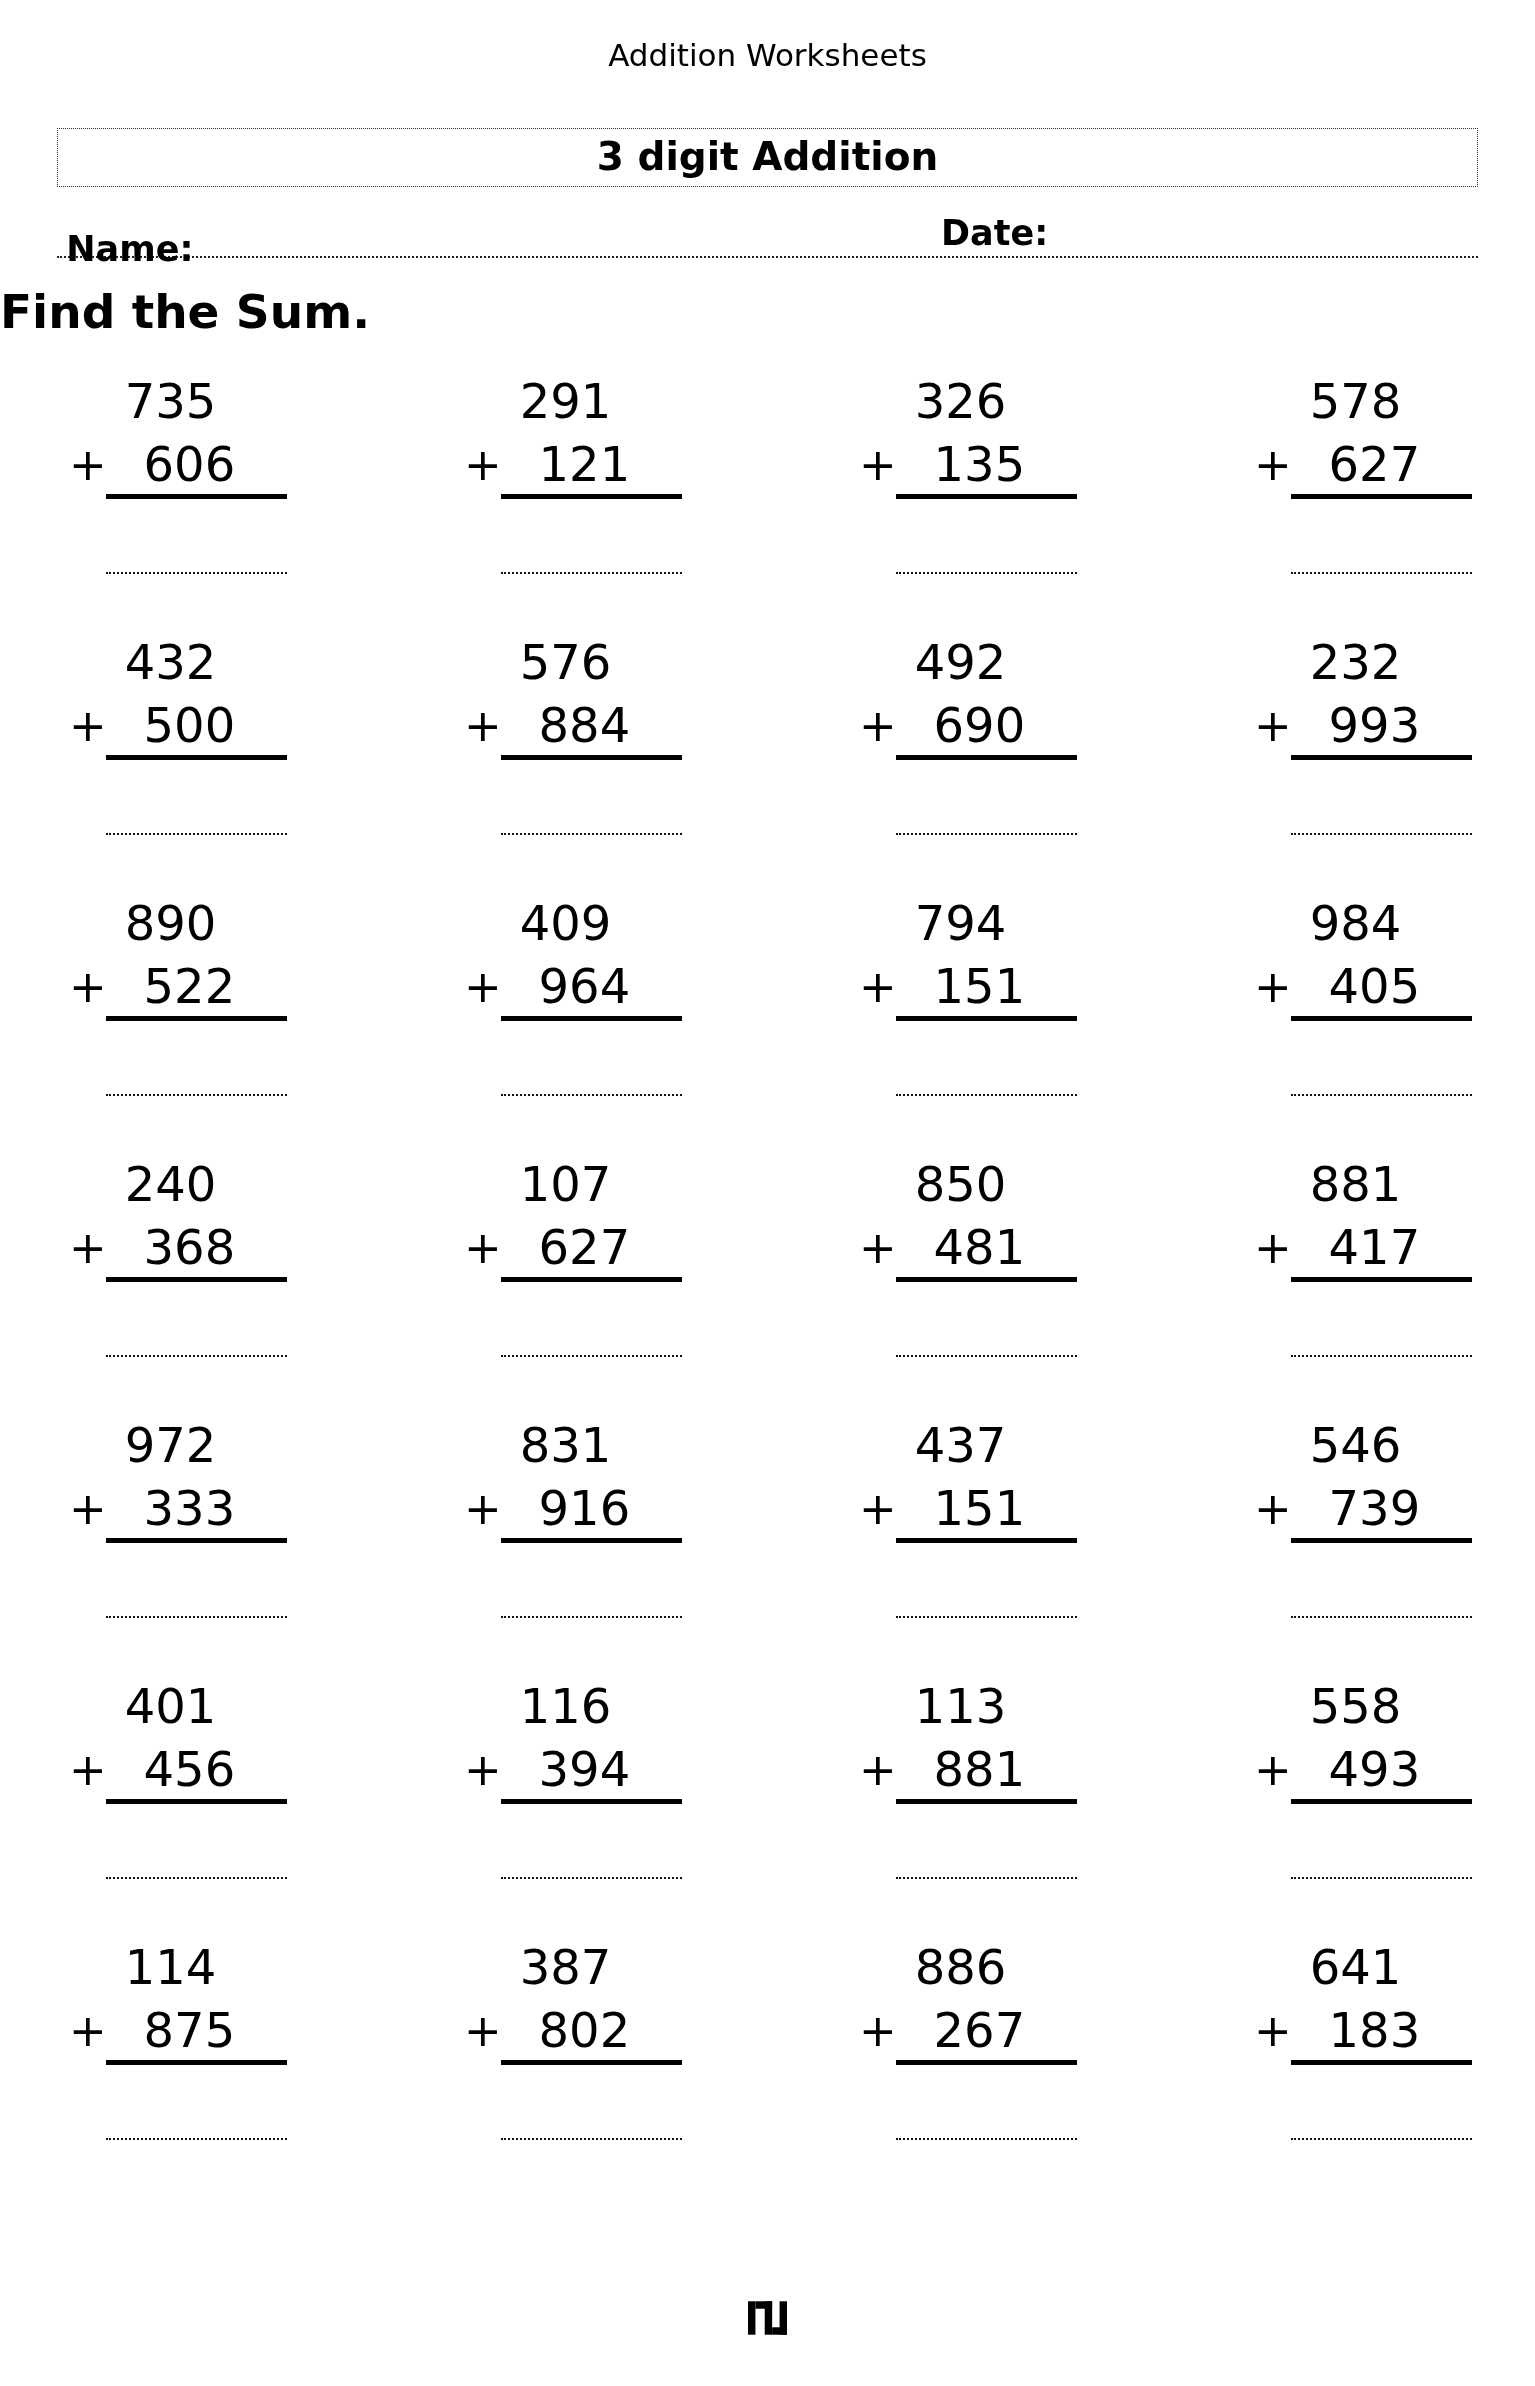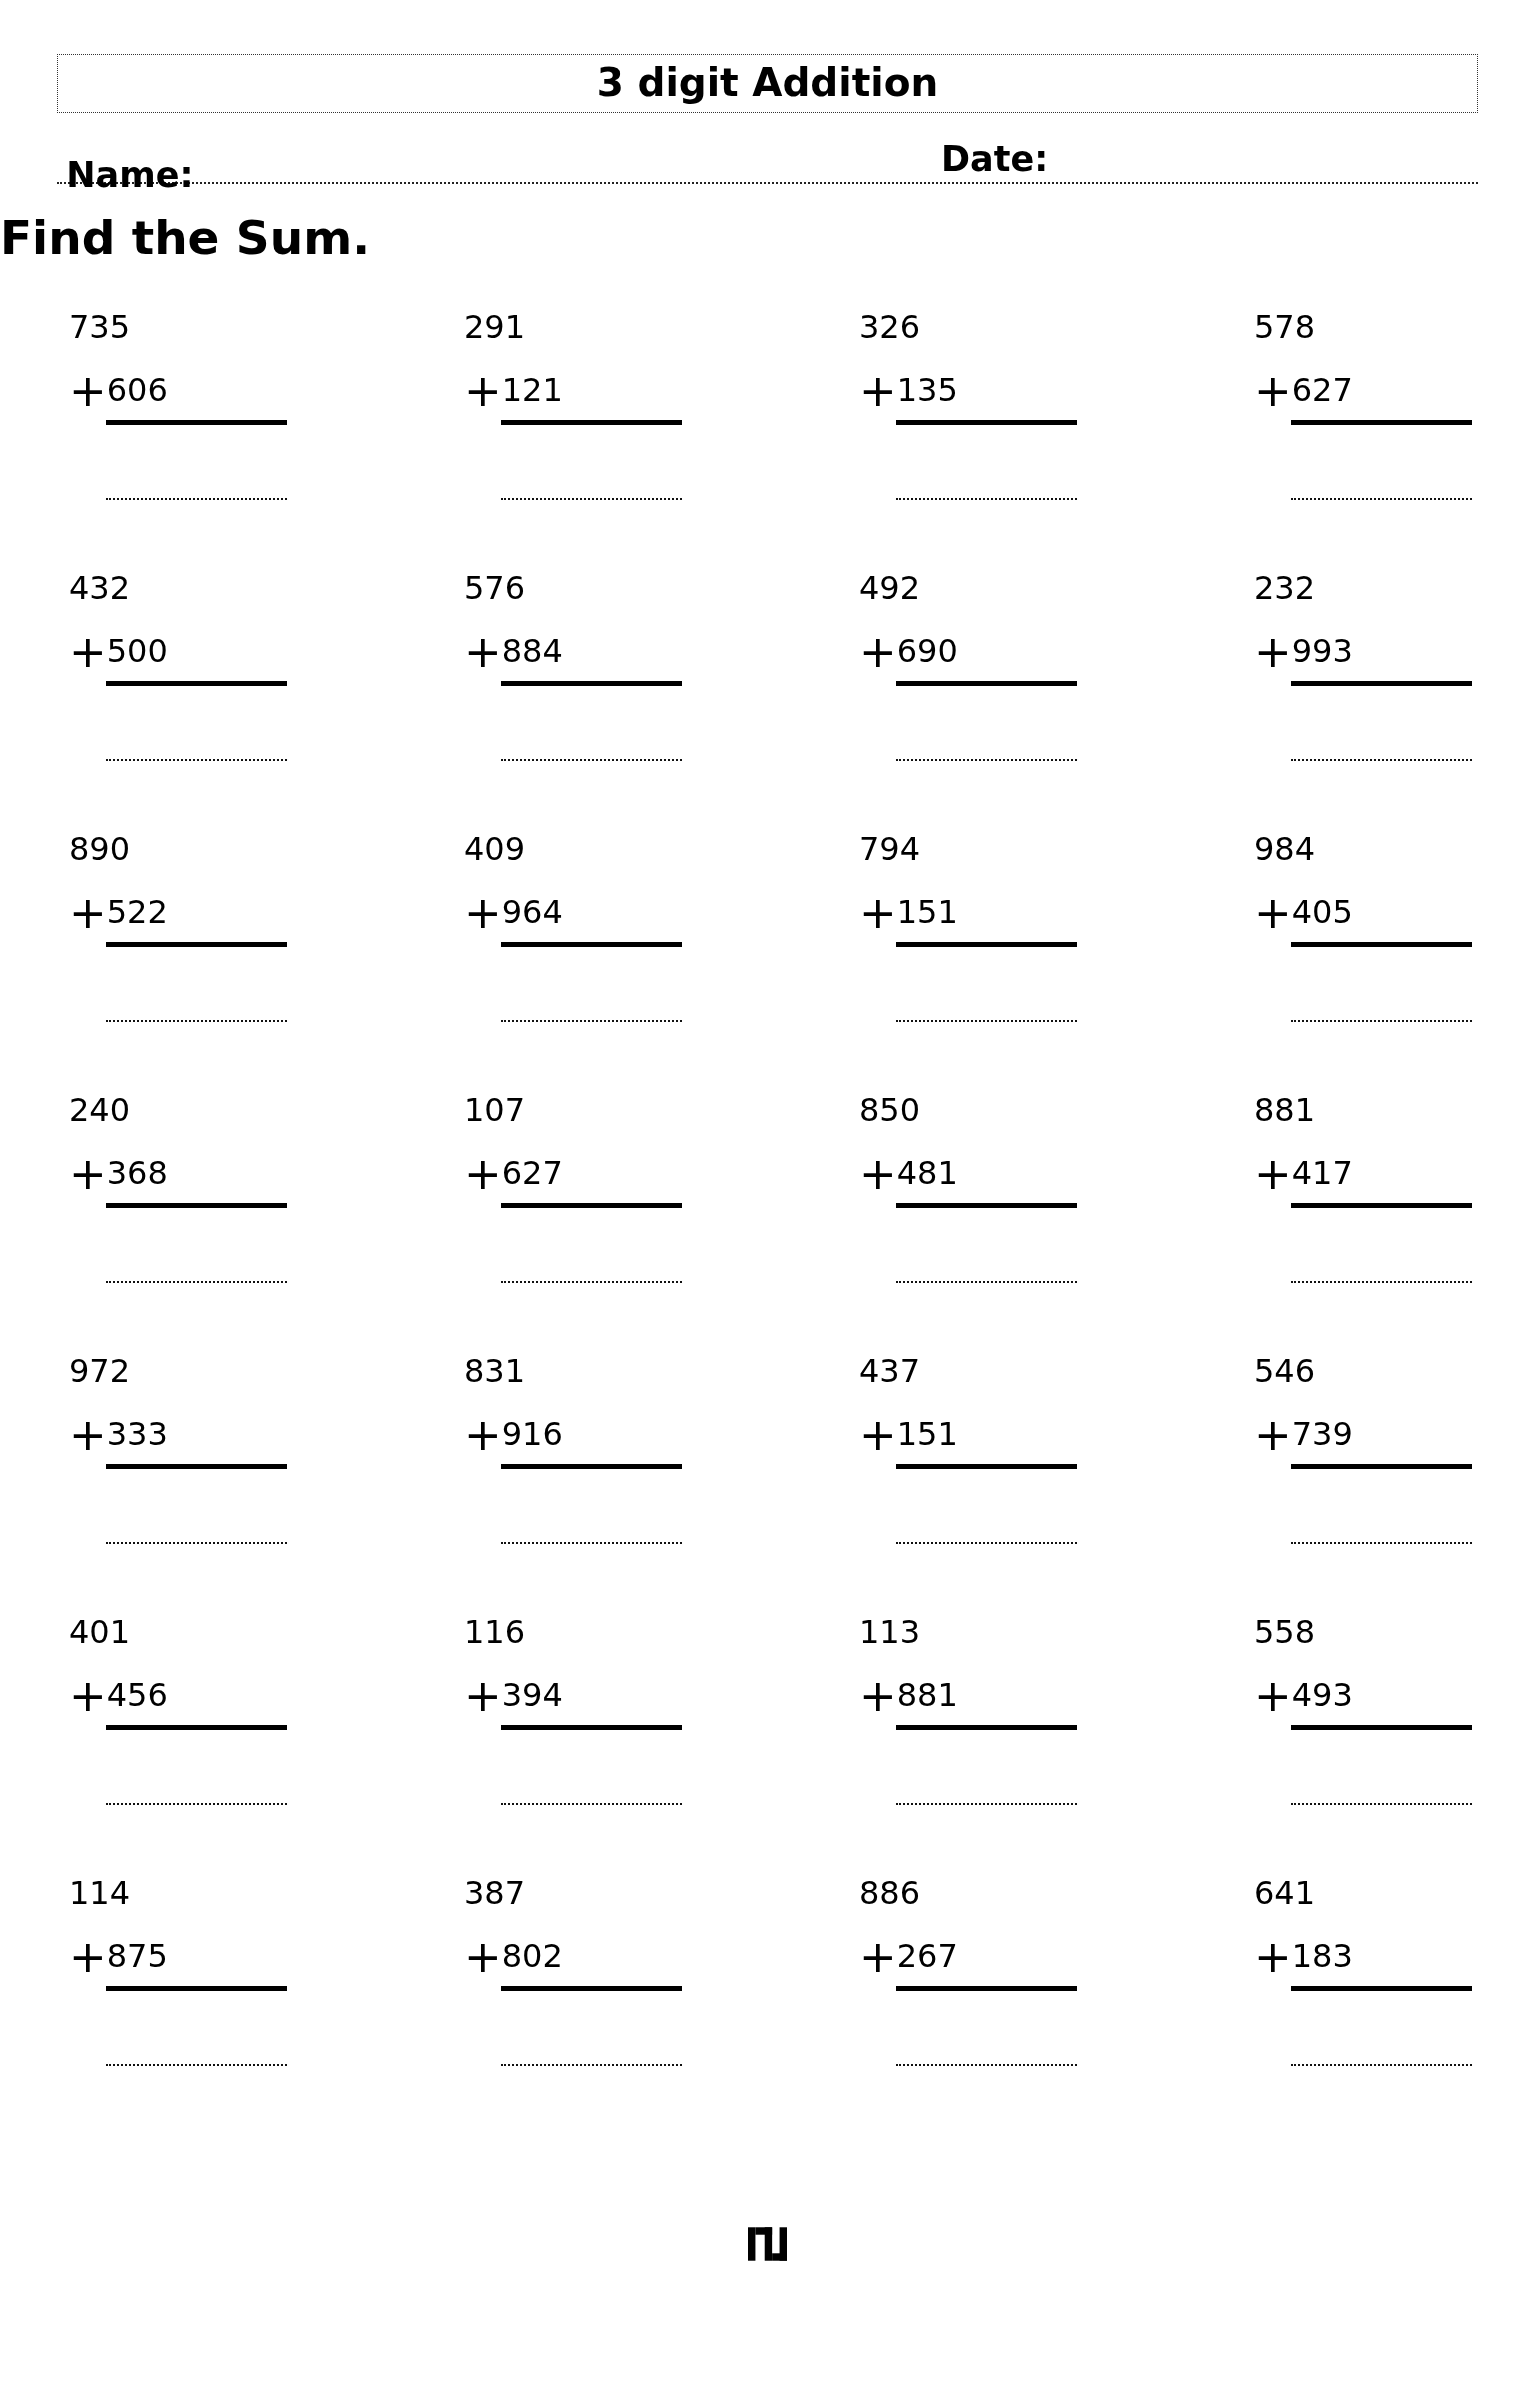--- a/index.html
+++ b/index.html
@@ -56,23 +56,23 @@
   }
   .grid {
     margin-left: 69px;
     margin-top: 22.4px;
     display: grid;
     grid-template-columns: repeat(4, 395px);
     grid-auto-rows: 261px;
   }
   .prob { width: 218px; padding-top: 9.3px; }
   .addend {
-    font-size: 32px;
+    font-size: 48px;
     line-height: 63px;
-    text-align: left;
+    text-align: center;
     padding-right: 15px;
     white-space: nowrap;
   }
   .row2 { display: flex; align-items: center; height: 63px; }
   .row2 .addend { flex: 1; line-height: 63px; }
   .plus { font-size: 45px; line-height: 45px; }
   .sum-line {
     margin-left: 37px;
     margin-top: -1.9px;
     border-top: 5.6px solid #000;
@@ -89,20 +89,21 @@
     height: 34px;
     margin: 113px auto 0;
   }
   .logo svg { display: block; }
 </style>
 </head>
 <body>
 
 <div class="page">
 
+  <div class="top-title">Addition Worksheets</div>
 
   <div class="title-box">
     <span class="wtitle">3 digit Addition</span>
   </div>
 
   <div class="name-date">
     <span class="name-label">Name:</span>
     <span class="name-field"></span>
     <span class="date-label">Date:</span>
     <span class="date-field"></span>

